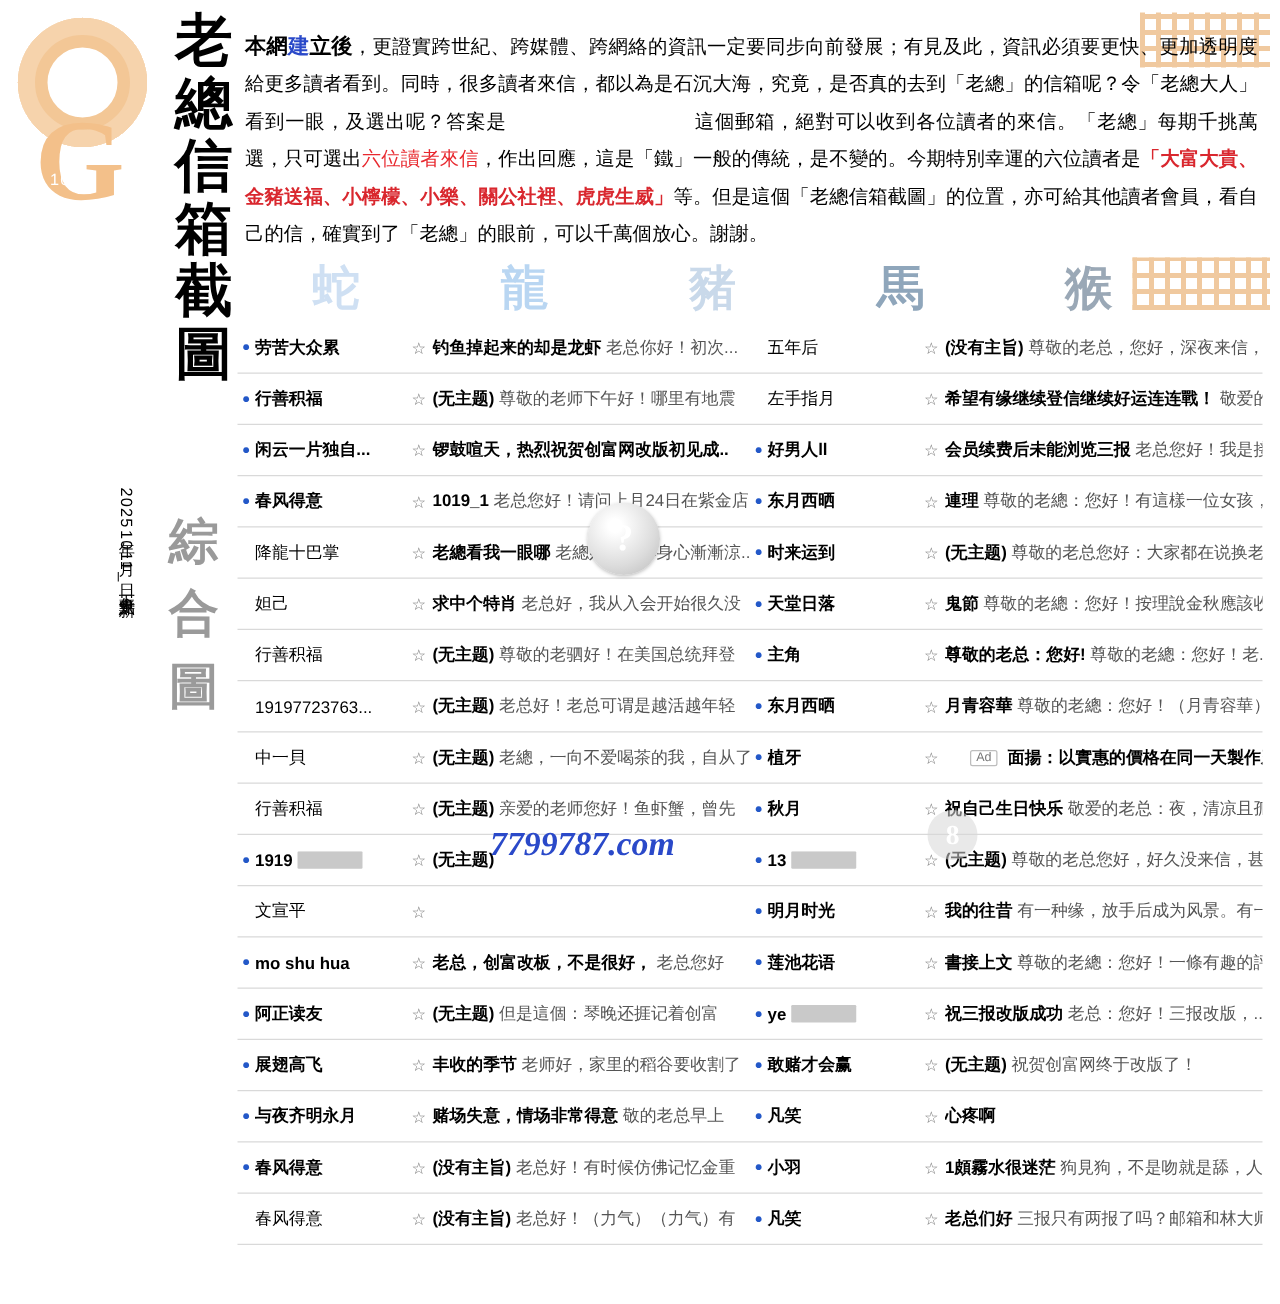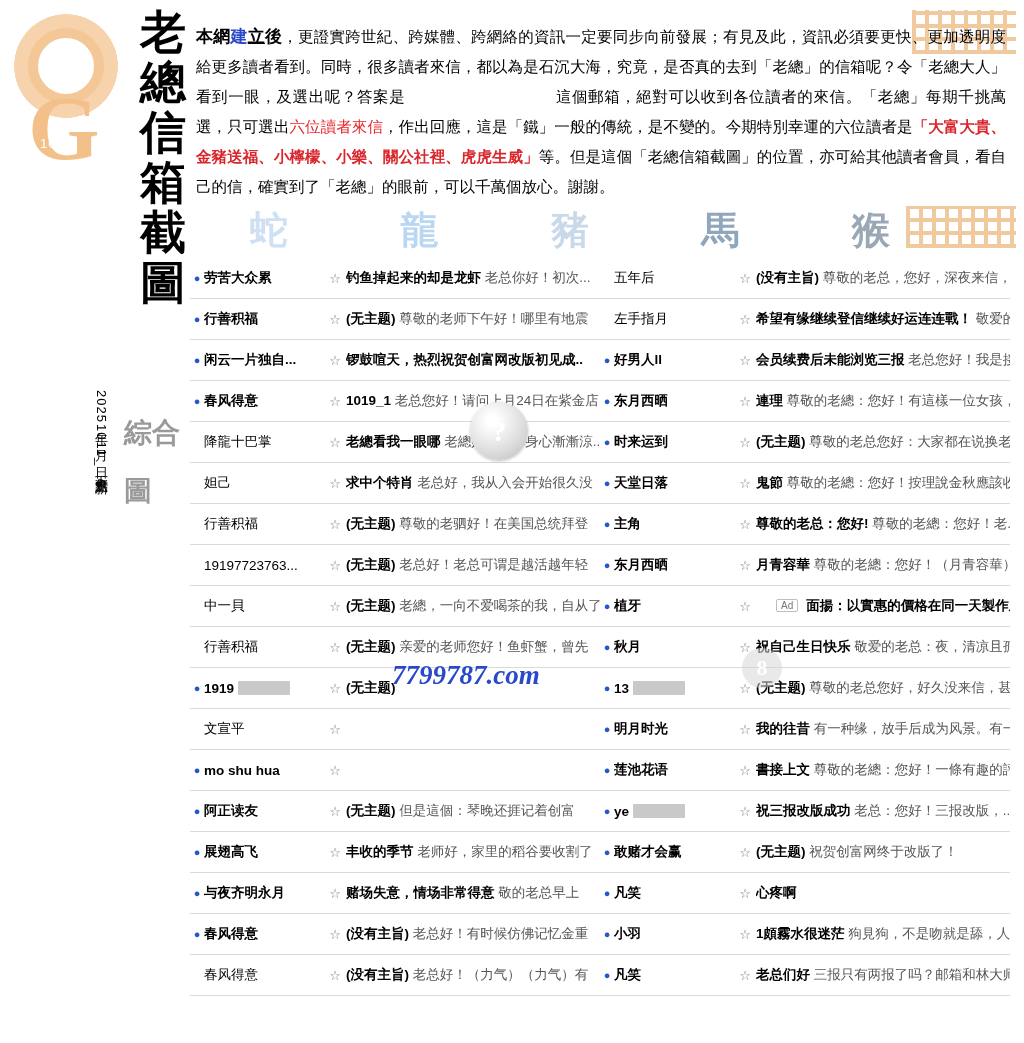--- a/index.html
+++ b/index.html
@@ -39,21 +39,21 @@
   
   .vtitle{
     position:absolute;left:124px;top:8px;width:62px;
     font-family:"Liberation Serif", serif;
     font-weight:bold;font-size:46px;line-height:50px;
     letter-spacing:0px;color:#000;text-align:right;
   }
   .vtitle-sub{
     position:absolute;left:124px;top:404px;width:62px;
     font-family:"Liberation Serif", serif;
-    font-size:28px;line-height:58px;color:#9a9a9a;text-align:left;
+    font-size:40px;line-height:58px;color:#9a9a9a;text-align:center;
     font-weight:bold;
   }
 
   
   .vdate{
     position:absolute;left:92px;top:390px;
     writing-mode:vertical-rl;
     font-size:13px;letter-spacing:1px;color:#000;
     font-family:"Liberation Sans", sans-serif;
     white-space:nowrap;
@@ -261,20 +261,21 @@
       </div>
       <div class="row">
         <div class="bullet"></div>
         <div class="sender">文宣平</div>
         <div class="star">☆</div>
       </div>
       <div class="row">
         <div class="bullet">●</div>
         <div class="sender b">mo shu hua</div>
         <div class="star">☆</div>
+        <div class="subject"><span class="sub">老总，创富改板，不是很好，</span><span class="snip"> 老总您好</span></div>
       </div>
       <div class="row">
         <div class="bullet">●</div>
         <div class="sender b">阿正读友</div>
         <div class="star">☆</div>
         <div class="subject"><span class="sub">(无主题)</span><span class="snip"> 但是這個：琴晚还捱记着创富</span></div>
       </div>
       <div class="row">
         <div class="bullet">●</div>
         <div class="sender b">展翅高飞</div>

